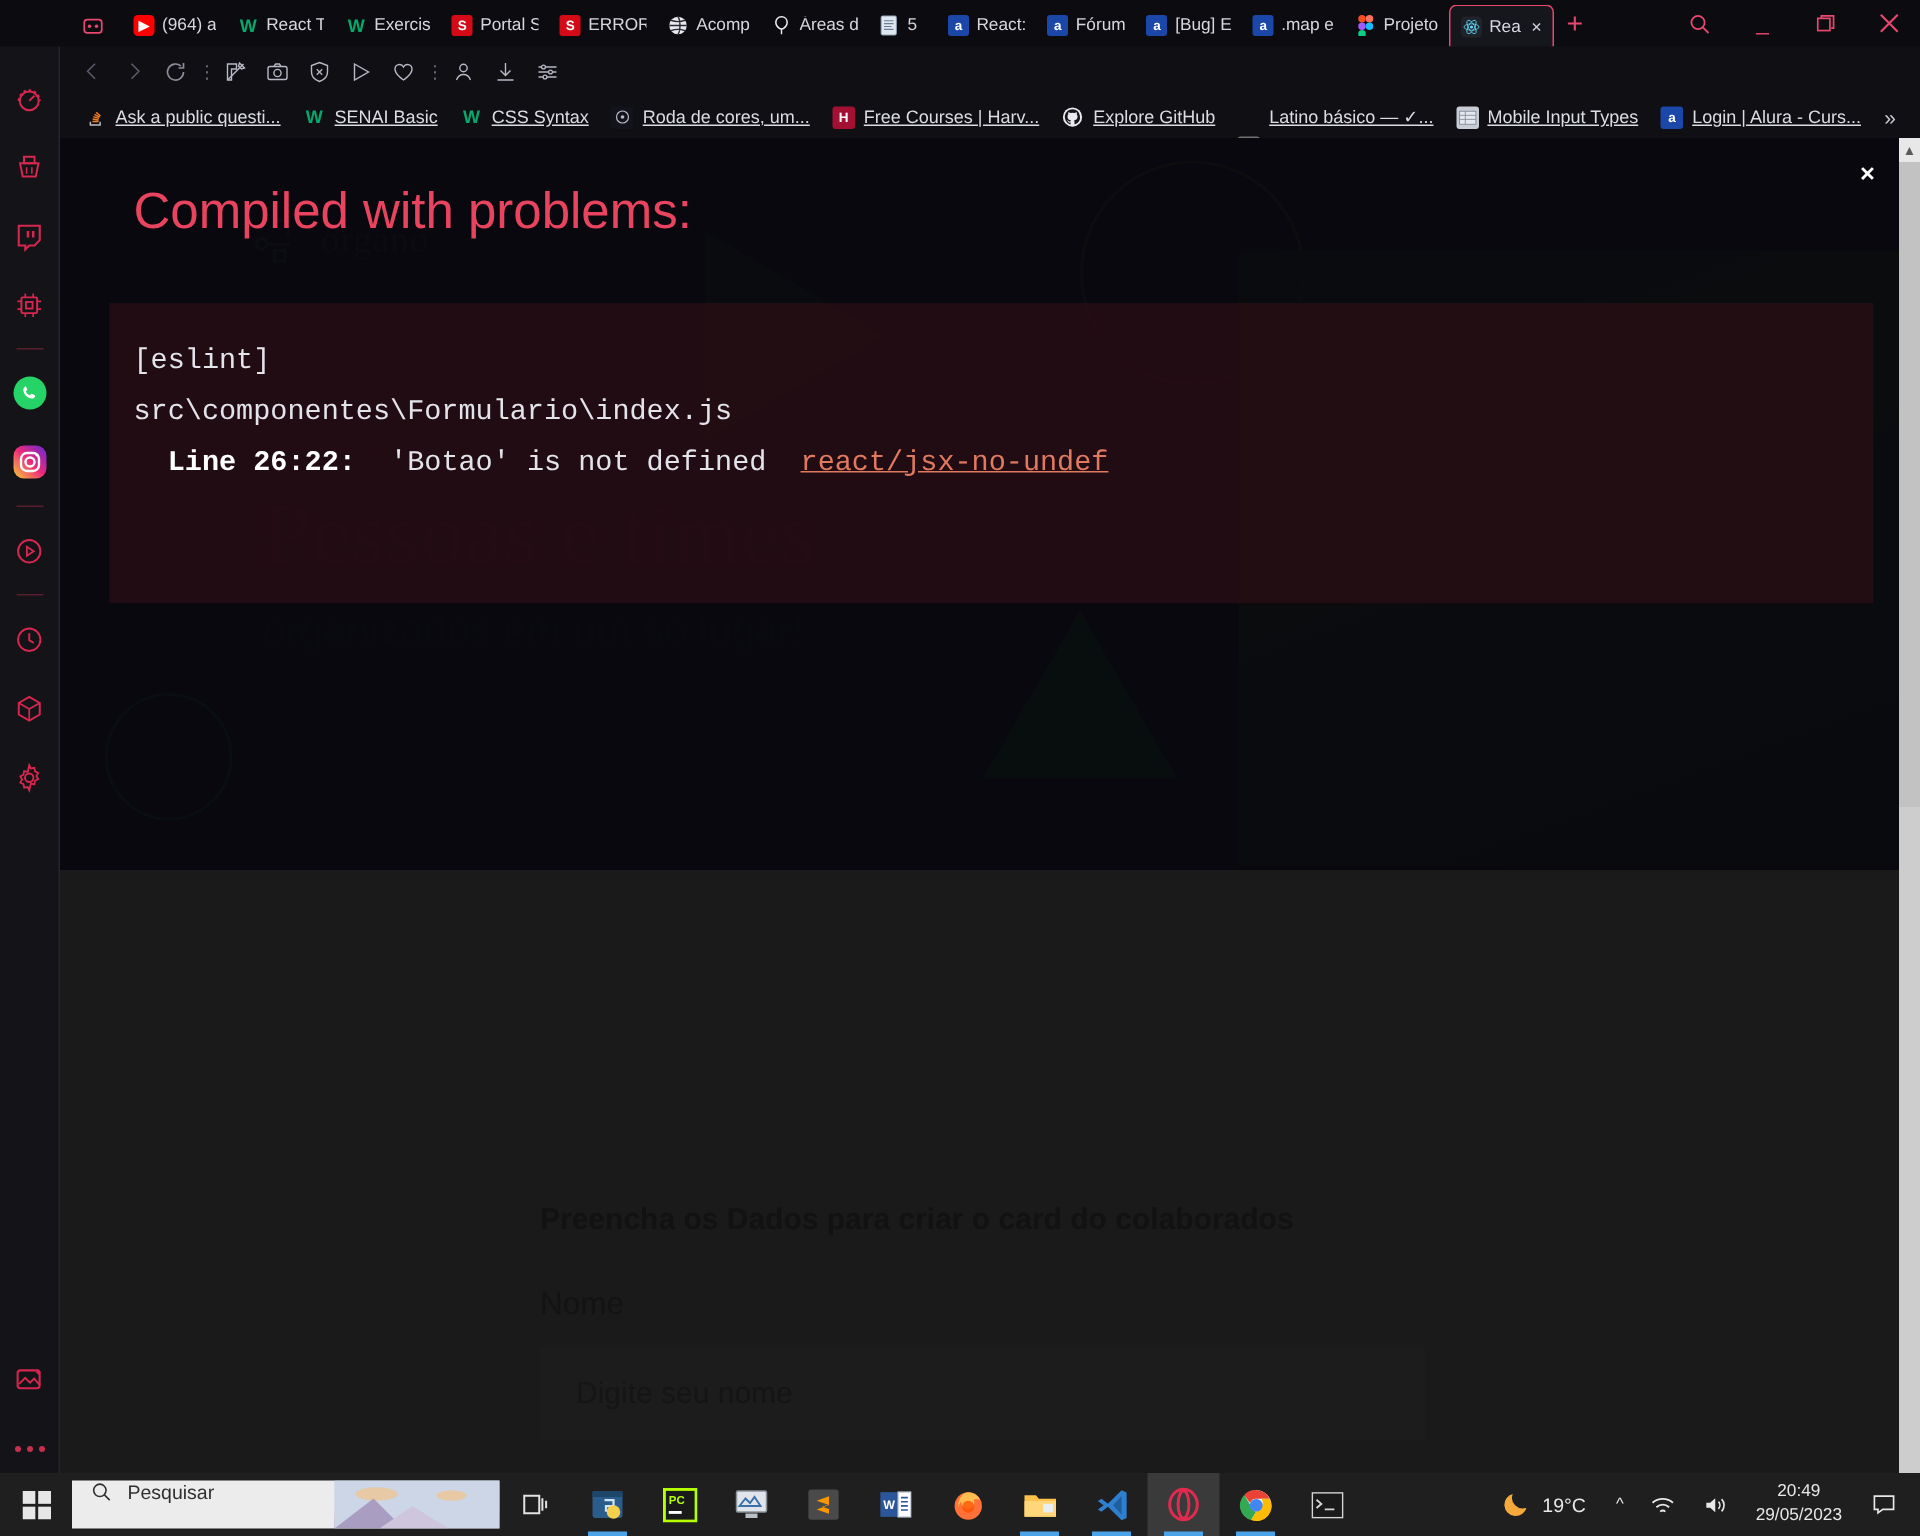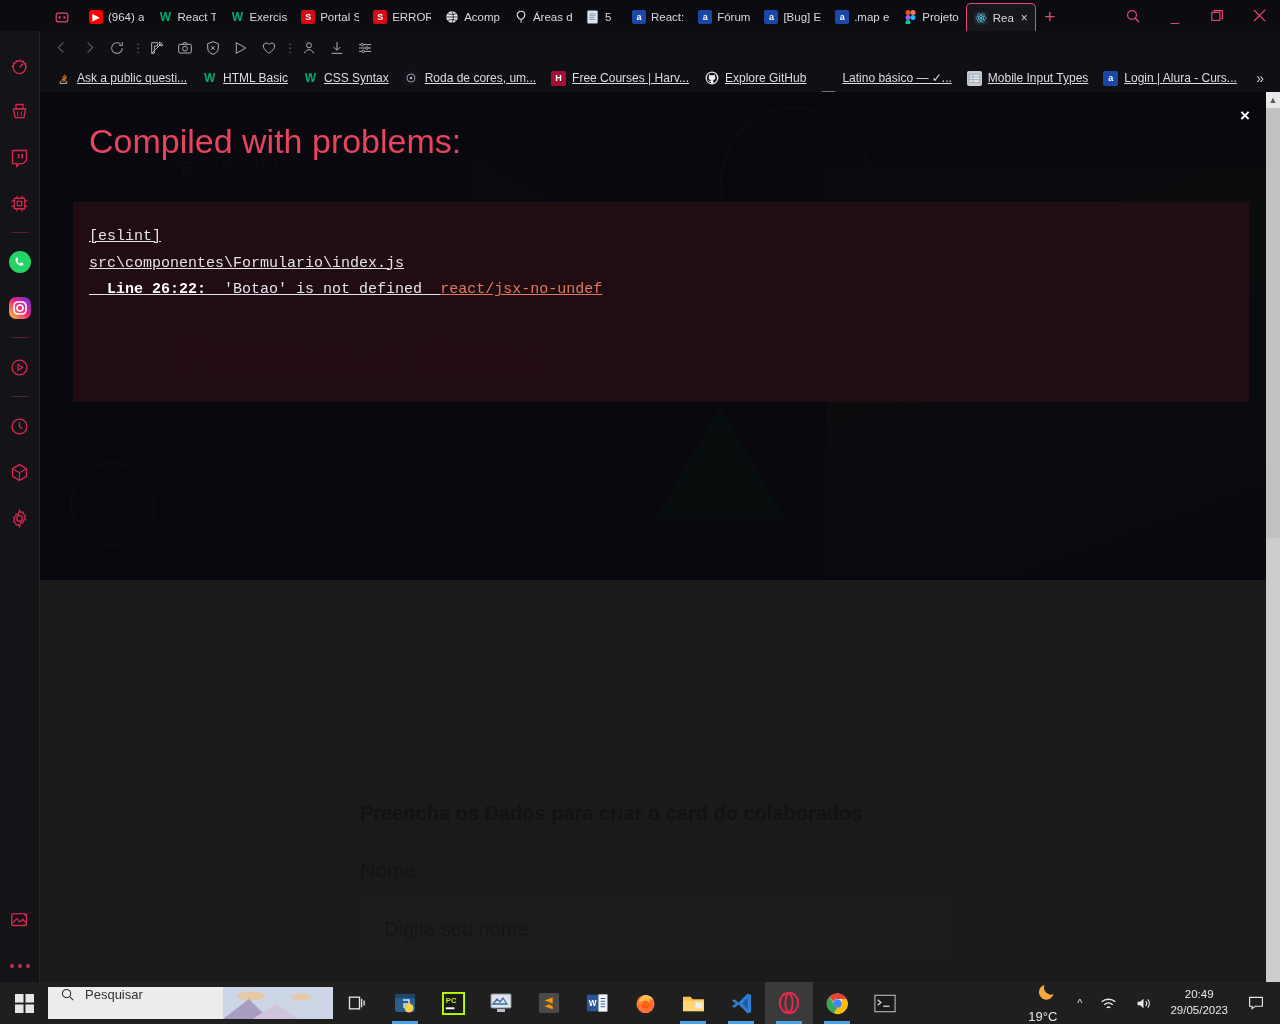--- a/index.html
+++ b/index.html
@@ -104,22 +104,22 @@
 
   
   #overlay{ position:absolute; left:0; top:0; width:1226px; height:488px;
     background:rgba(8,8,14,.86); }
   #overlay .ov-title{ position:absolute; left:33px; top:30px; font-size:34px;
     color:#e8435f; font-weight:400;margin-left:16px; }
   #overlay .errbox{ position:absolute; left:33px; top:110px; width:1176px;
     height:200px; background:rgba(45,14,22,.72); padding:22px 16px 16px 16px;}
   #overlay .errbox .etitle{ font-size:22px; color:#e8435f; margin-bottom:22px;
     margin-left:0;}
-  #overlay pre.ecode{ font-family:"Liberation Mono", monospace; font-size:15px;
-    color:#e3e3ea; line-height:1.78; white-space:pre;text-decoration:underline; }
+  #overlay pre.ecode{ font-family:"Liberation Mono", monospace; font-size:19px;
+    color:#e3e3ea; line-height:1.78; white-space:pre; }
   #overlay pre.ecode b{ font-weight:bold; color:#fff; }
   #overlay pre.ecode a.rule{ color:#e07a5f; text-decoration:underline; }
   #overlay .searchline{ position:absolute; left:16px; bottom:22px;
     font-family:"Liberation Mono", monospace; font-size:13.5px; color:#e3e3ea;}
   #overlay .searchline .kw{ background:#0b62d8; color:#fff;
     text-decoration:underline; padding:1px 2px;}
   #overlay .ov-close{ position:absolute; right:16px; top:14px; font-size:17px;
     color:#fff; cursor:pointer; font-weight:bold;}
 
   
@@ -151,22 +151,22 @@
   #searchbox .stxt{ font-size:13px; color:#303030; z-index:2;}
   #searchbox .mount{ position:absolute; right:0; top:0; width:110px;height:32px;
     background:linear-gradient(180deg,#bcd0e6 0%,#cfd3e3 55%,#9d93b5 100%);}
   .tb-ic{ width:48px;height:42px;display:flex;align-items:center;
     justify-content:center;cursor:pointer; position:relative;}
   .tb-ic.open::after{ content:""; position:absolute; bottom:0; left:11px;
     width:26px; height:3px; background:#4aa3e8; }
   .tb-ic.focus{ background:#3a3a3a; }
   #tray{ margin-left:auto; display:flex; align-items:center; gap:2px;
     padding-right:6px; color:#e8e8e8; }
-  #tray .wx{ display:flex;align-items:flex-end;gap:7px;padding:0 10px;
-    font-size:13px;flex-direction:column;}
+  #tray .wx{ display:flex;align-items:center;gap:7px;padding:0 10px;
+    font-size:13px;}
   #tray .ch{ padding:0 8px; font-size:11px;}
   #tray .clock{ text-align:center; font-size:11.5px; line-height:1.35;
     padding:0 8px; cursor:pointer;}
   #tray .notif{ padding:0 10px; font-size:14px; }
   svg{ display:block; }
 </style>
 </head>
 <body>
 
 <div id="opera-sidebar">
@@ -489,21 +489,21 @@
       <span class="bmico">
         <svg width="13" height="13" viewBox="0 0 24 24">
             <path d="M6 17v4h12v-4" fill="none" stroke="#bcbcc4" stroke-width="1.8"></path>
             <path d="M8.5 16.5h7.5M8.8 13.6l7.3 1.2M9.6 10.6l7 2.2M11 7.8l6.4 3.4M13 5.2l5.4 4.6" stroke="#f48024" stroke-width="1.8"></path>
           </svg>
       </span>
       <span class="bmtxt">Ask a public questi...</span>
     </div>
     <div class="bm">
       <span class="bmico" style="color:#04AA6D;font-size:12px;">W</span>
-      <span class="bmtxt">HTML Basic</span>
+      <span class="bmtxt">SENAI Basic</span>
     </div>
     <div class="bm">
       <span class="bmico" style="color:#04AA6D;font-size:12px;">W</span>
       <span class="bmtxt">CSS Syntax</span>
     </div>
     <div class="bm">
       <span class="bmico" style="background:#13131b;">
         <svg width="12" height="12" viewBox="0 0 24 24">
             <circle cx="12" cy="12" r="8" fill="none" stroke="#b9b9c6" stroke-width="1.6"></circle>
             <circle cx="12" cy="12" r="2.4" fill="#b9b9c6"></circle>

